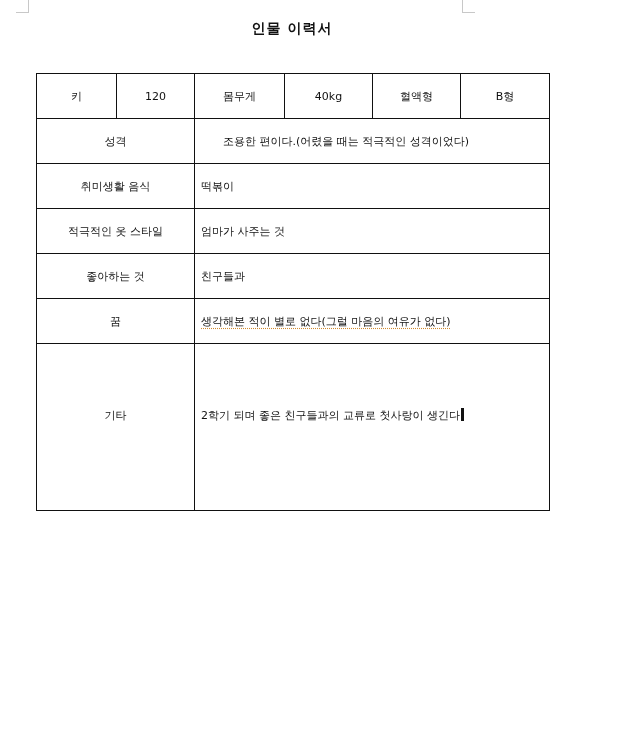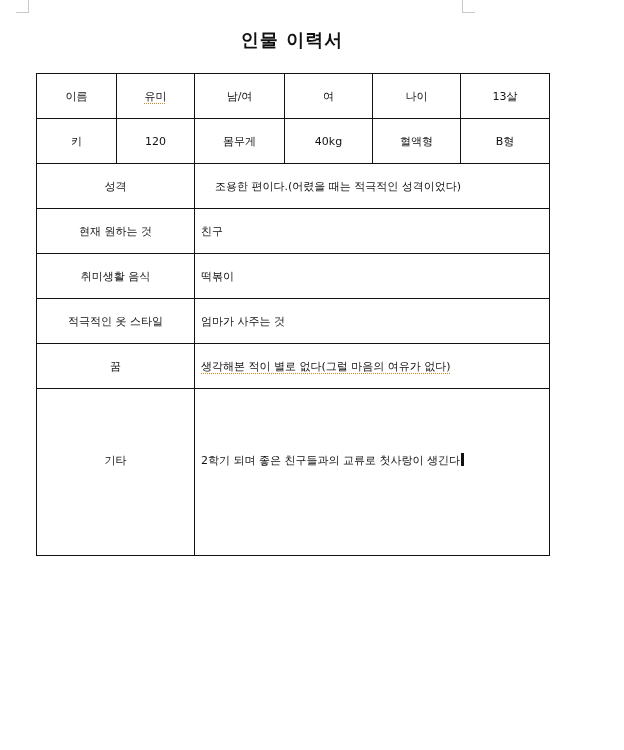--- a/index.html
+++ b/index.html
@@ -4,22 +4,22 @@
   <style>
     html, body { margin: 0; padding: 0; }
     body {
       width: 624px; height: 750px; background: #ffffff; position: relative; overflow: hidden;
       font-family: "DejaVu Sans", sans-serif; color: #111;
     }
     .corner { position: absolute; border-color: #c8c8c8; border-style: solid; width: 0; height: 0; }
     .corner-tl { left: 16px; top: 0; width: 12px; height: 12px; border-width: 0 1px 1px 0; }
     .corner-tr { left: 462px; top: 0; width: 12px; height: 12px; border-width: 0 0 1px 1px; }
     .title {
-      position: absolute; left: 0; width: 584px; top: 28px; text-align: center;
-      font-size: 18px; font-weight: bold; letter-spacing: 1px;
+      position: absolute; left: 0; width: 584px; top: 20px; text-align: center;
+      font-size: 14px; font-weight: bold; letter-spacing: 1px;
     }
     table {
       position: absolute; left: 36px; top: 73px; width: 513px;
       border-collapse: collapse; table-layout: fixed; font-size: 11px;
     }
     td { border: 1.5px solid #111; padding: 0; vertical-align: middle; }
     td.c { text-align: center; }
     td.v { padding-left: 6px; text-align: left; }
     tr.h45 td { height: 44px; }
     tr.h103 td { height: 102px; }
@@ -39,51 +39,43 @@
 <table>
   <colgroup>
     <col style="width:80px">
       <col style="width:78px">
       <col style="width:90px">
     <col style="width:88px">
       <col style="width:88px">
       <col style="width:89px">
   </colgroup>
   <tbody>
-      <tr class="h45">
-    <td class="c">이름</td>
-    <td class="c"><span class="squiggle">유미</span></td>
-    <td class="c">남/여</td>
-    <td class="c">여</td>
-    <td class="c">나이</td>
-    <td class="c">13살</td>
-  </tr>
   <tr class="h45">
     <td class="c">키</td>
     <td class="c">120</td>
     <td class="c">몸무게</td>
     <td class="c">40kg</td>
     <td class="c">혈액형</td>
     <td class="c">B형</td>
   </tr>
   <tr class="h45">
     <td class="c" colspan="2">성격</td>
-    <td class="v" colspan="4" style="padding-left:20px">조용한 편이다.(어렸을 때는 적극적인 성격이었다)</td>
-  </tr>
-  <tr class="h45">
-    <td class="c" colspan="2">현재 원하는 것</td>
-    <td class="v" colspan="4">친구</td>
+    <td class="v" colspan="4" style="padding-left:28px">조용한 편이다.(어렸을 때는 적극적인 성격이었다)</td>
   </tr>
   <tr class="h45">
     <td class="c" colspan="2">취미생활 음식</td>
     <td class="v" colspan="4">떡볶이</td>
   </tr>
   <tr class="h45">
     <td class="c" colspan="2">적극적인 옷 스타일</td>
     <td class="v" colspan="4">엄마가 사주는 것</td>
+  </tr>
+  <tr class="h45">
+    <td class="c" colspan="2">좋아하는 것</td>
+    <td class="v" colspan="4">친구들과</td>
   </tr>
   <tr class="h45">
     <td class="c" colspan="2">꿈</td>
     <td class="v" colspan="4"><span class="squiggle">생각해본 적이 별로 없다(그럴 마음의 여유가 없다)</span></td>
   </tr>
   <tr class="h103">
     <td class="c last-l" colspan="2">기타</td>
     <td class="v last-v" colspan="4"><span>2학기 되며 좋은 친구들과의 교류로 첫사랑이 생긴다</span><span class="cursor"></span></td>
   </tr>
 </tbody>

